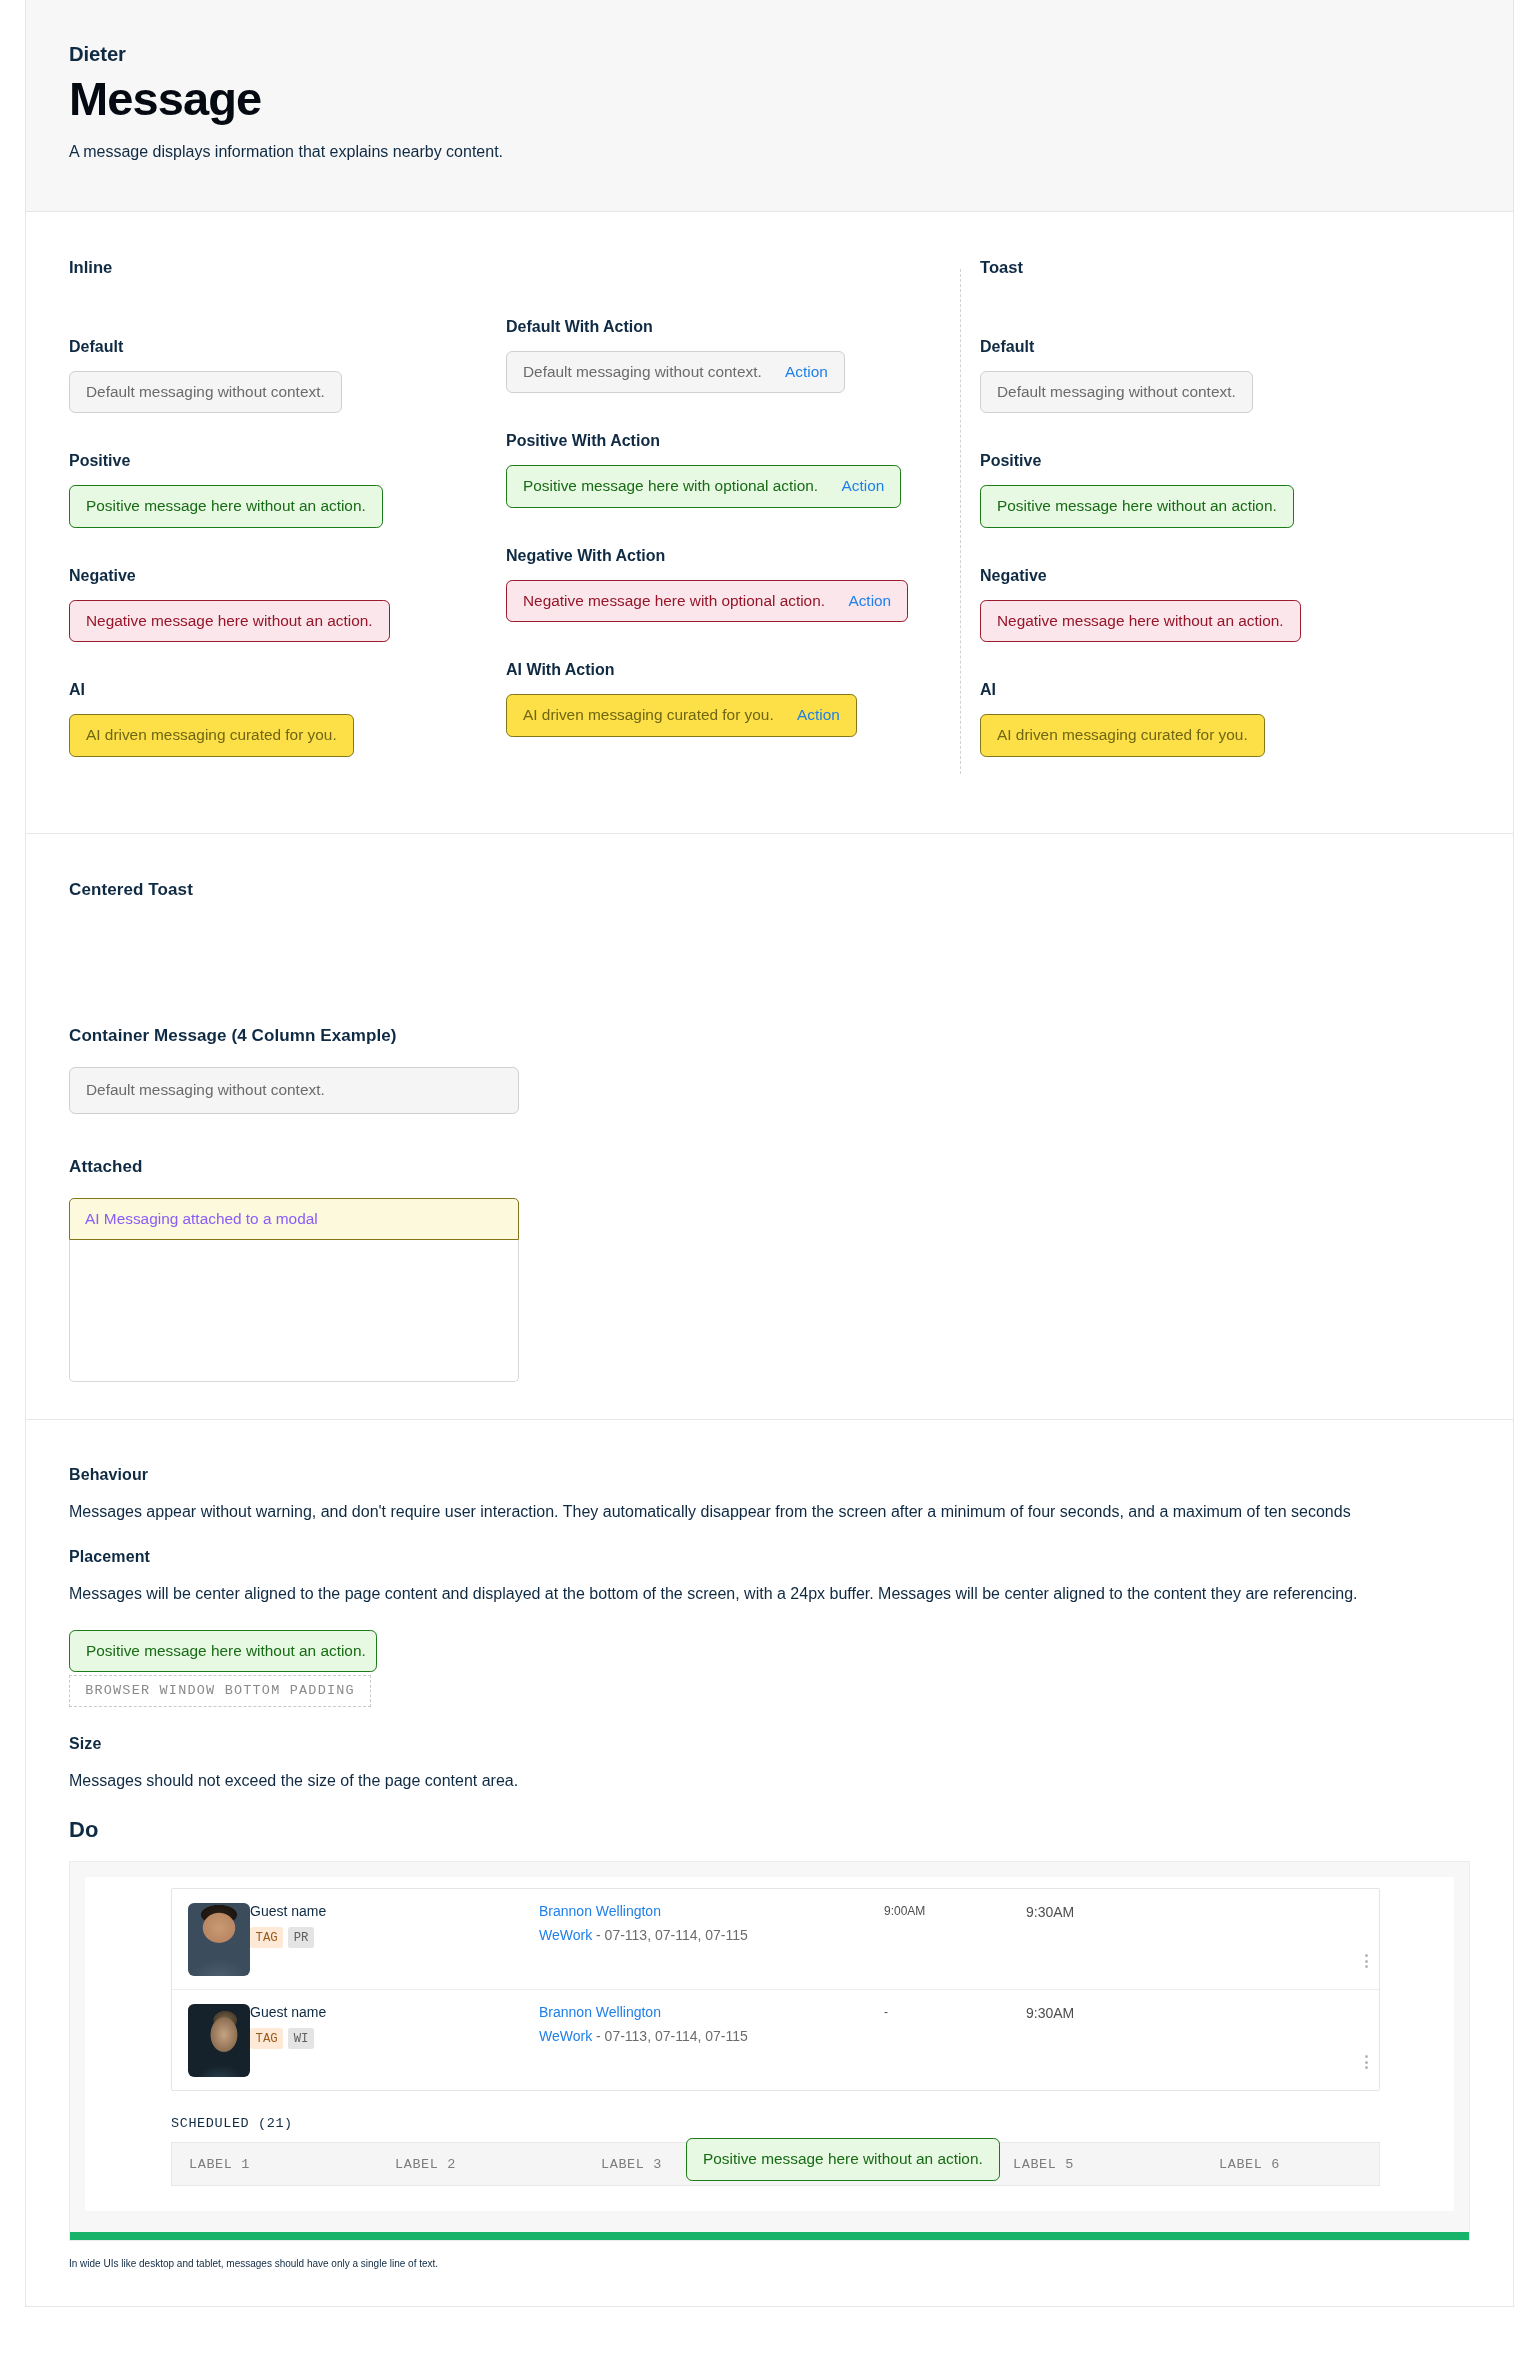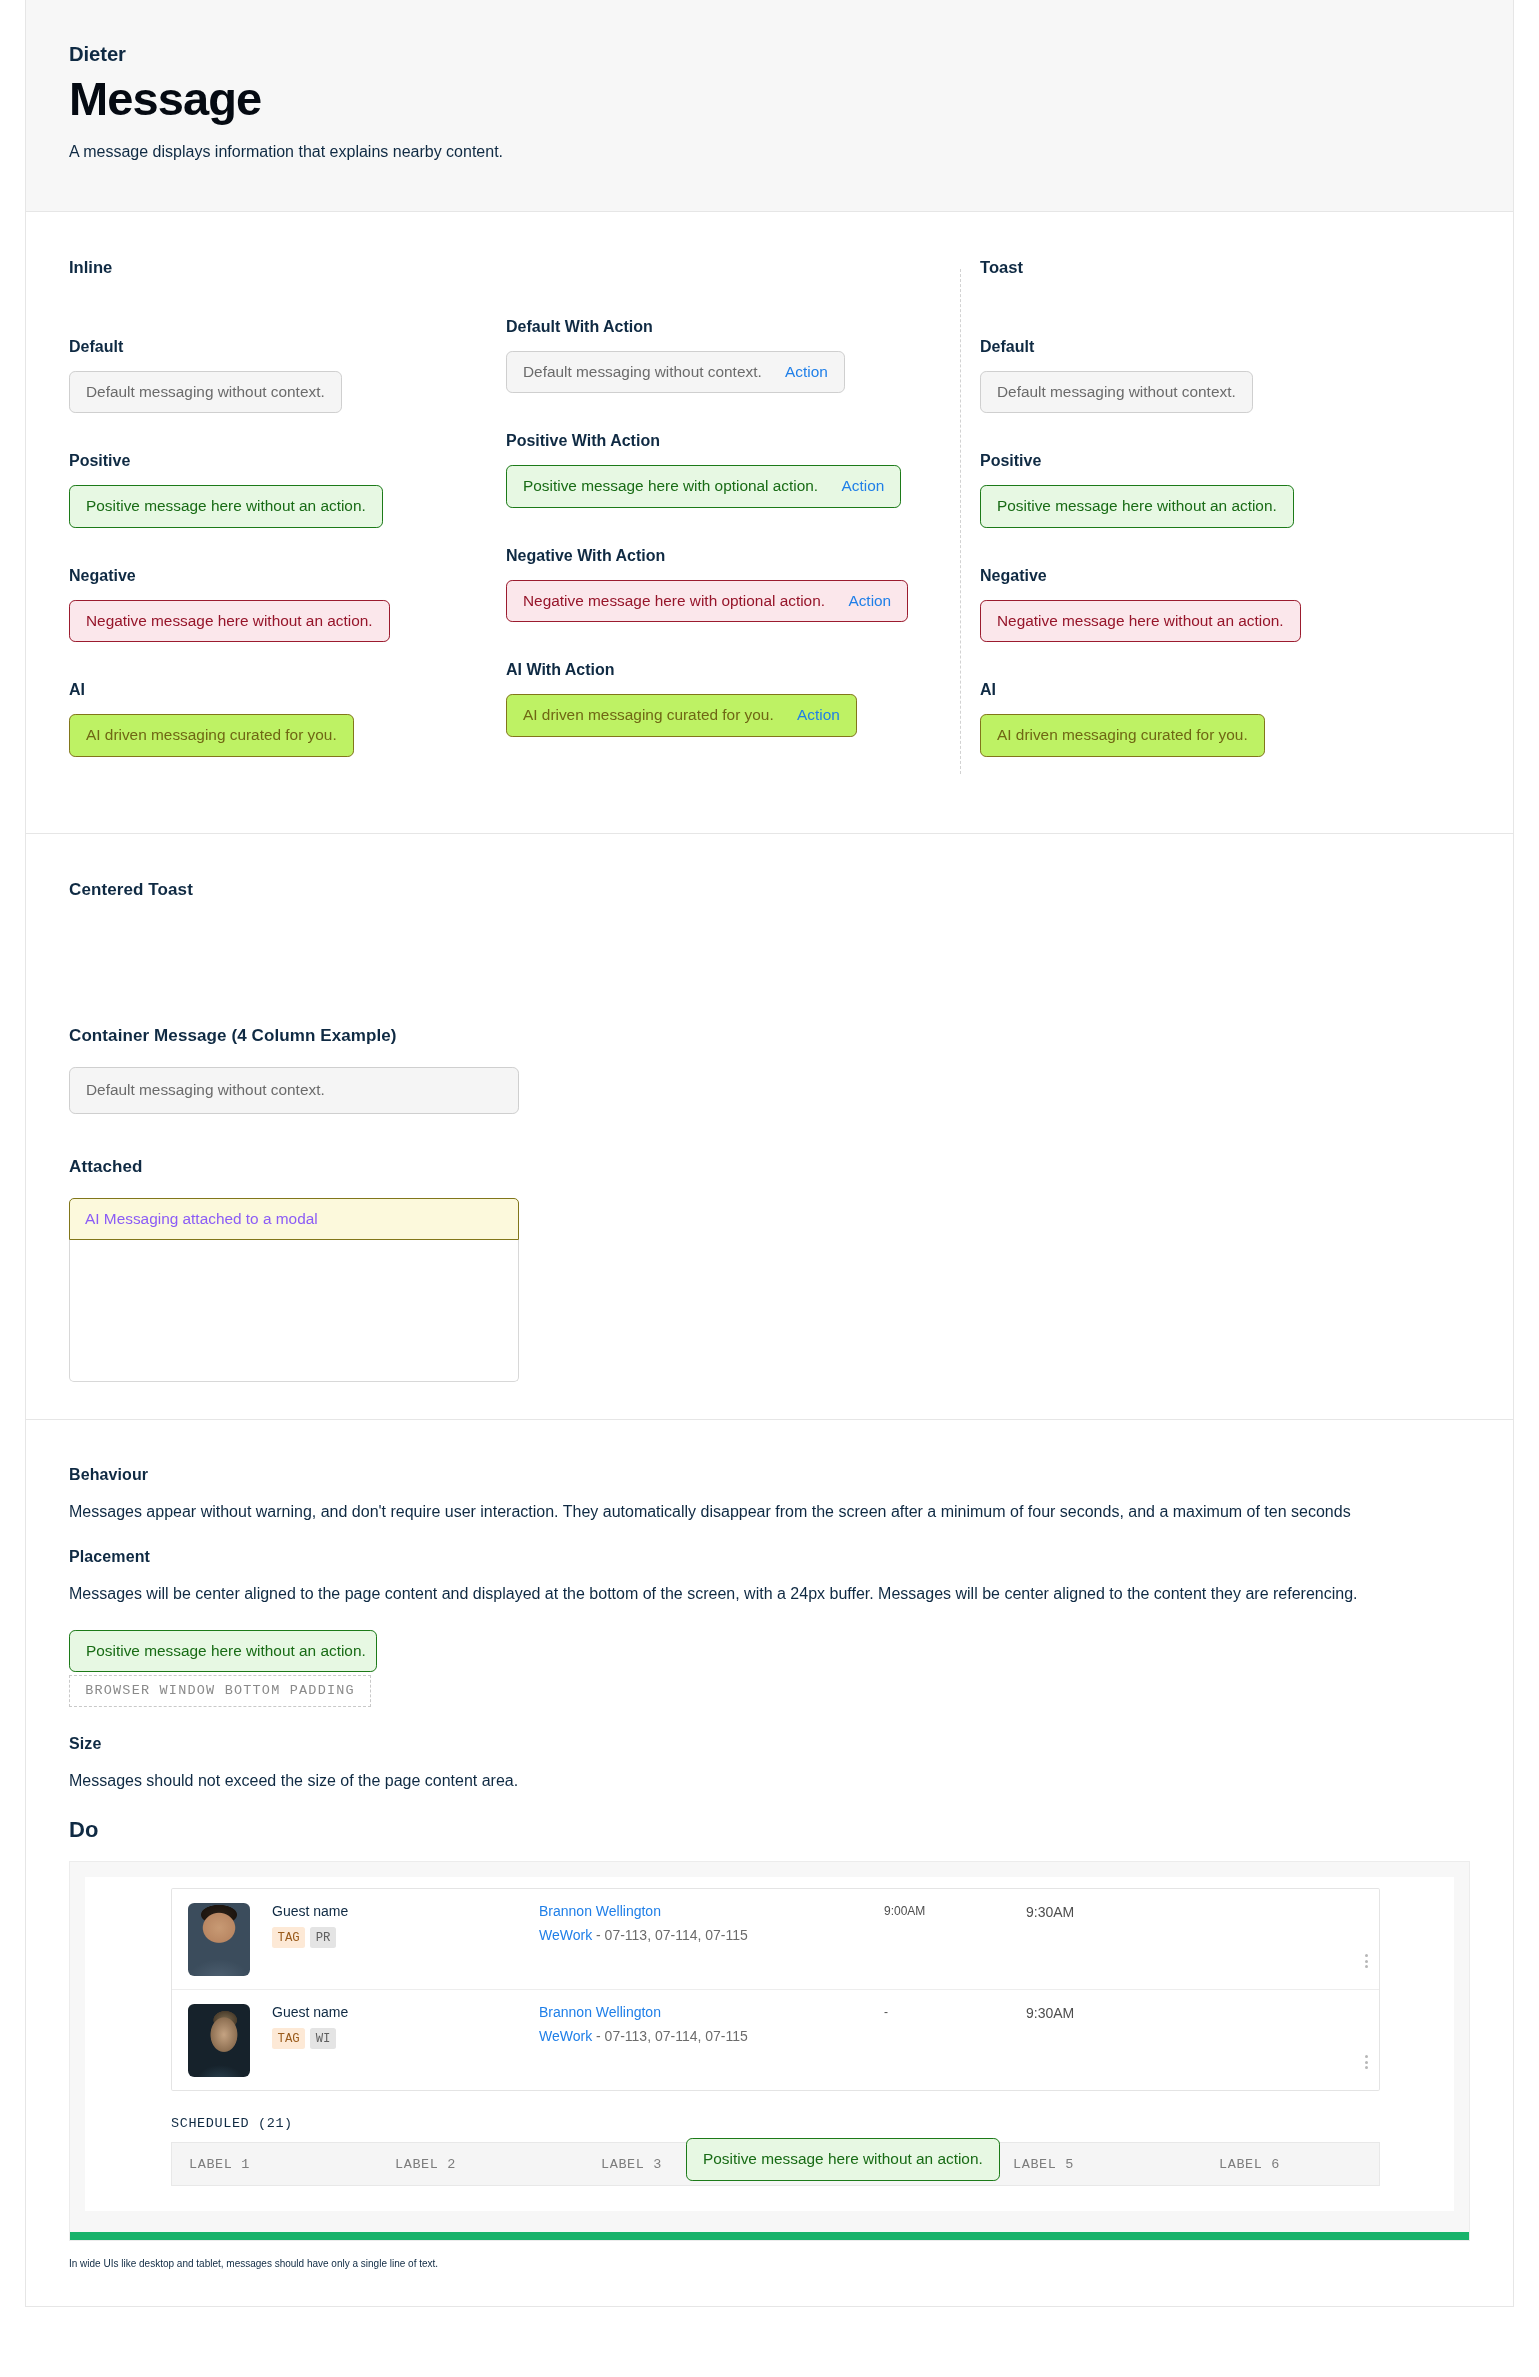--- a/index.html
+++ b/index.html
@@ -86,21 +86,21 @@
     border-radius:6.2px;
     padding:11px 16px;
     font-size:15.4px;
     line-height:1.2;
     white-space:nowrap;
     max-width:100%;
   }
   .msg.default  { background:#f5f5f5; border:1.2px solid #cfcfcf; color:#6b6b6b; }
   .msg.positive { background:#e7f8e3; border:1.2px solid #1c7a18; color:#186b15; }
   .msg.negative { background:#fbe7eb; border:1.2px solid #9b1b2e; color:#96152a; }
-  .msg.ai       { background:#bef264; border:1.2px solid #81761a; color:#6f6714; }
+  .msg.ai       { background:#fde047; border:1.2px solid #81761a; color:#6f6714; }
   .msg .action {
     color:#1f7fe8; font-weight:400; cursor:pointer;
   }
 
   
   .container-msg {
     width:450px;
     background:#f5f5f5;
     border:1.2px solid #cfcfcf;
     border-radius:6.2px;
@@ -184,21 +184,21 @@
       radial-gradient(ellipse 43px 28px at 50% 104%, #4d5f70 0%, #3b4c5c 70%),
       linear-gradient(180deg, #8e9ba6 0%, #7d8b97 46%, #5d6f7e 100%);
   }
   .avatar.a2 {
     background:
       radial-gradient(ellipse 21px 27px at 58% 42%, #c5a382 0%, #8d6f52 62%, rgba(141,111,82,0) 66%),
       radial-gradient(ellipse 16px 12.3px at 60% 22%, #7d6b4f 0%, #4a3d2c 72%, rgba(74,61,44,0) 76%),
       radial-gradient(ellipse 32px 22px at 52% 106%, #2b4250 0%, #16222b 74%),
       linear-gradient(160deg, #141414 0%, #0b0b0b 52%, #000000 100%);
   }
-  .gcol-name { width:289px; padding-left:22px; }
+  .gcol-name { width:289px; }
   .gcol-name .lbl { font-size:14px; color:#0f2a43; margin-bottom:8.6px; }
   .tagrow { display:flex; gap:5px; }
   .tag-pill {
     font-family:"Liberation Mono", monospace;
     font-size:12.3px;
     padding:3.1px 5.5px;
     border-radius:2.5px;
   }
   .tag-pill.orange { background:#fde9d6; color:#9a5b1b; }
   .tag-pill.grey   { background:#e4e4e4; color:#5f5f5f; }

